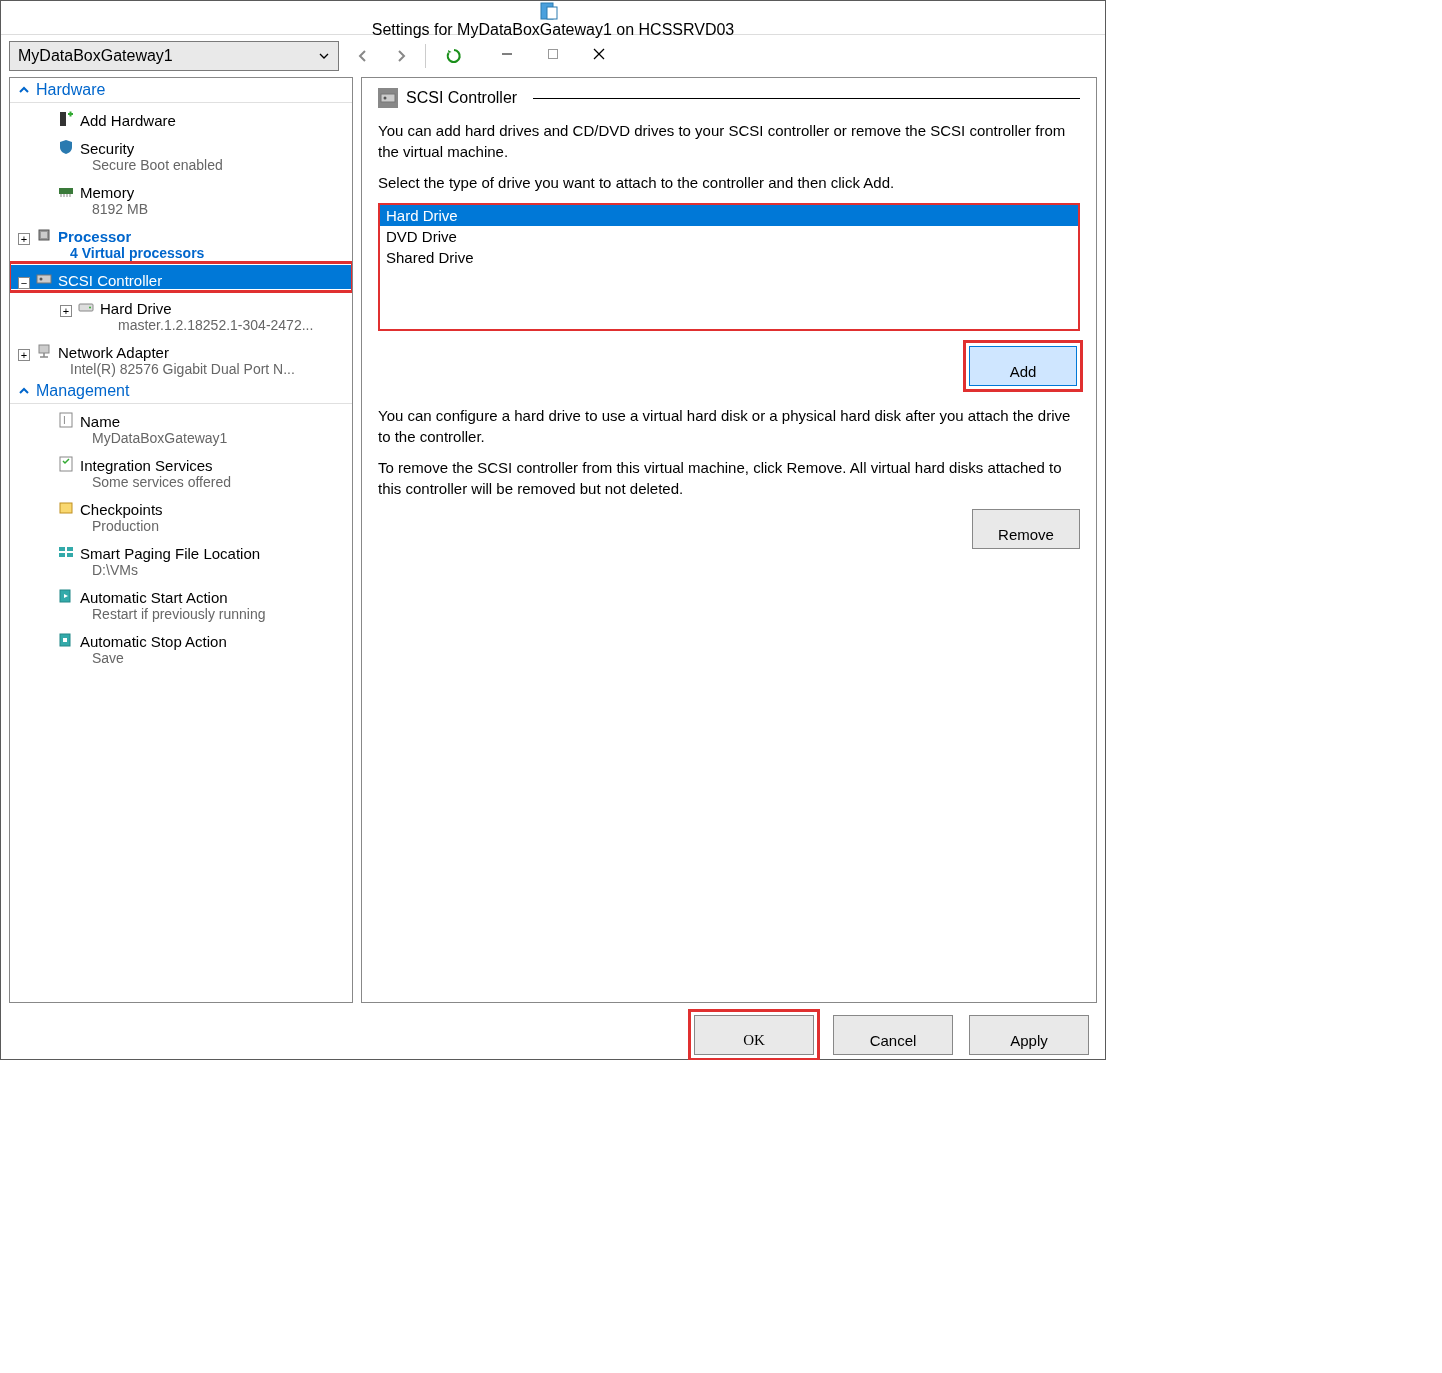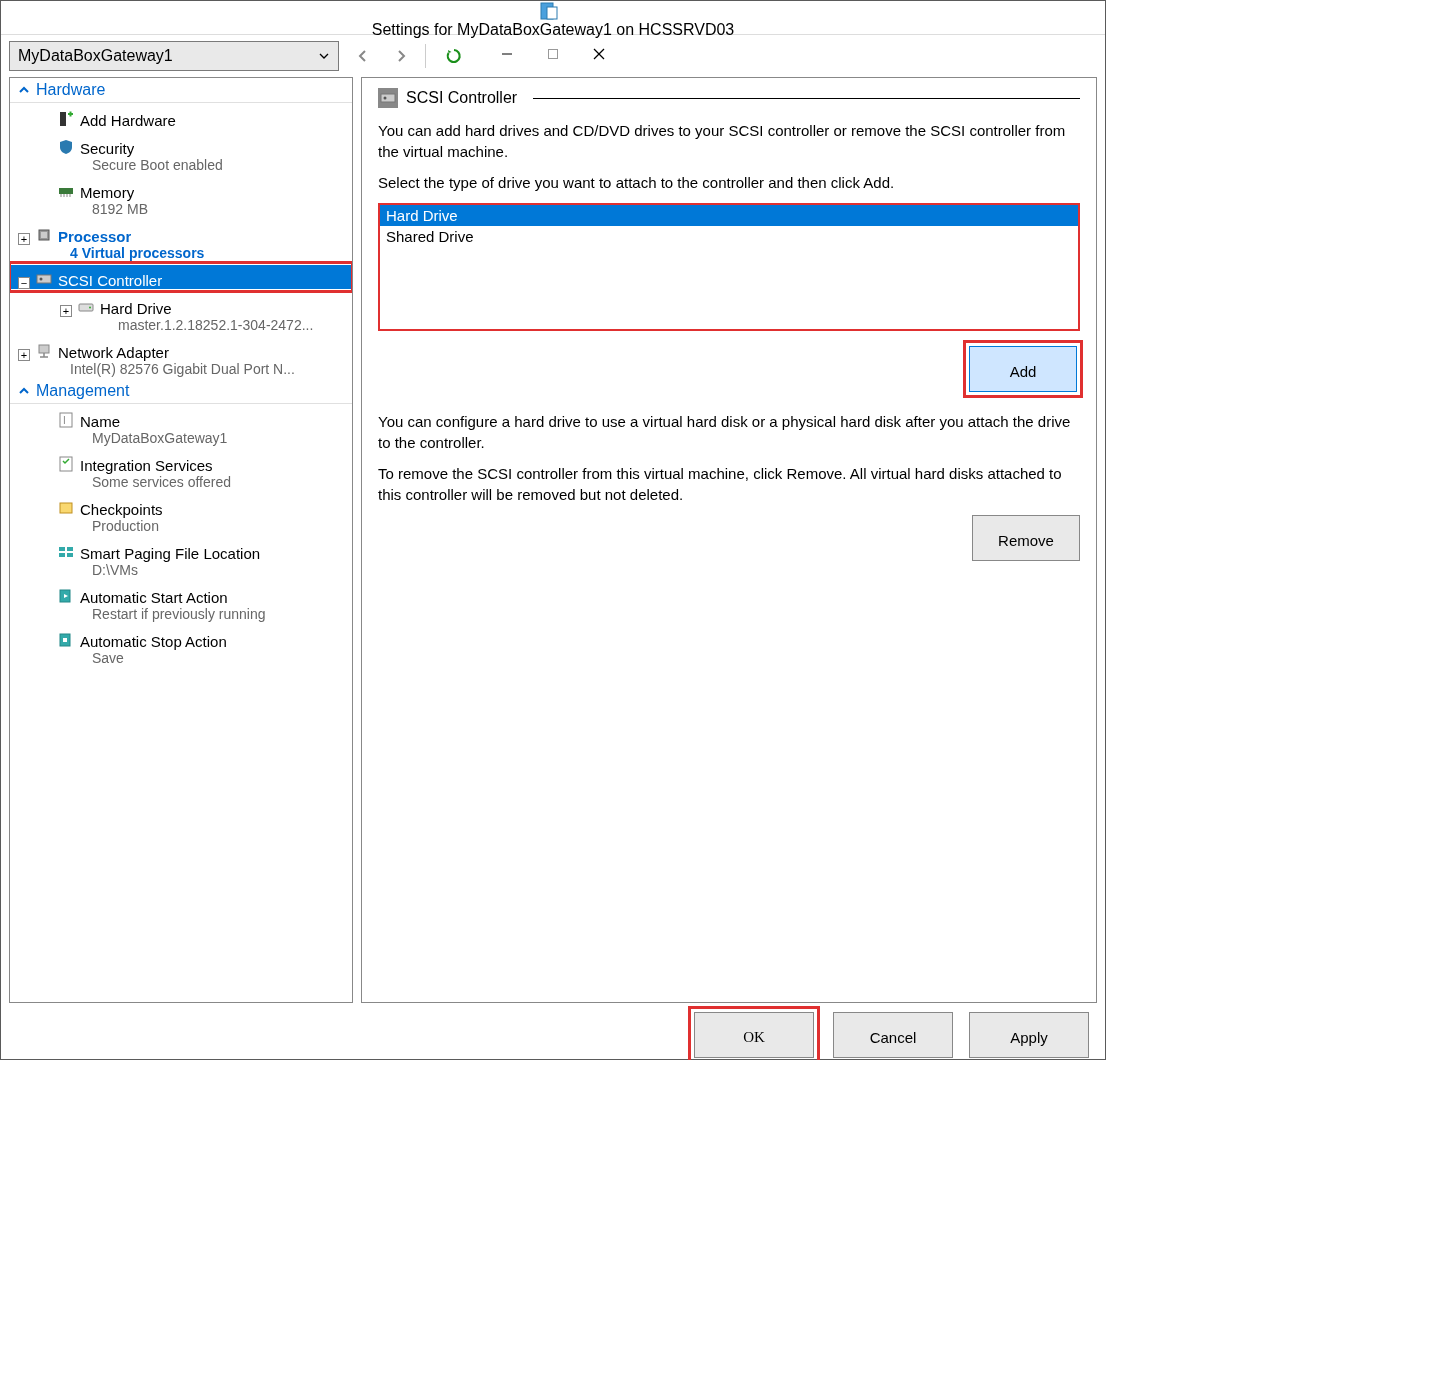--- a/index.html
+++ b/index.html
@@ -46,21 +46,21 @@
 
 .panel-header { display: flex; align-items: center; gap: 8px; margin-bottom: 12px; }
 .panel-header .ph-icon { width: 20px; height: 20px; background: #888; display:flex; align-items:center; justify-content:center;}
 .panel-header .ph-title { font-size: 16px; }
 .panel-header .ph-line { flex: 1; height: 1px; background: #000; margin-left: 8px; }
 .content p { font-size: 15px; line-height: 1.4; margin-bottom: 10px; }
 .drive-list { border: 2px solid #e03030; height: 128px; background: #fff; margin-bottom: 12px; }
 .drive-list .drive-opt { padding: 2px 6px; font-size: 15px; }
 .drive-list .drive-opt.selected { background: #0078d7; color: #fff; }
 .btn-row-right { display: flex; justify-content: flex-end; margin-bottom: 16px; }
-.win-button { min-width: 108px; height: 46px; border: 1px solid #888; background: #e9e9e9; font-size: 15px; padding: 16px 16px; }
+.win-button { min-width: 108px; height: 40px; border: 1px solid #888; background: #e9e9e9; font-size: 15px; padding: 16px 16px; }
 .win-button.primary { background: #cfe6ff; border: 1px solid #0078d7; }
 .highlight-btn { outline: 3px solid #e03030; padding: 3px; display: inline-block; }
 
 
 .bottom-bar { height: 48px; display: flex; align-items: center; justify-content: flex-end; gap: 16px; padding: 0 16px; }
 .bottom-bar .highlight-btn .win-button { min-width: 120px; font-family: Liberation Serif, serif; }
 .bottom-bar .win-button { min-width: 120px; }
 
 svg { display: block; }
 </style>
@@ -343,20 +343,21 @@
           </span>
         <span class="ph-title">SCSI Controller</span>
         <span class="ph-line"></span>
       </div>
 
       <p>You can add hard drives and CD/DVD drives to your SCSI controller or remove the SCSI controller from the virtual machine.</p>
       <p>Select the type of drive you want to attach to the controller and then click Add.</p>
 
       <div class="drive-list">
         <div class="drive-opt selected">Hard Drive</div>
+        <div class="drive-opt">DVD Drive</div>
         <div class="drive-opt">Shared Drive</div>
       </div>
 
       <div class="btn-row-right">
         <span class="highlight-btn">
           <button class="win-button primary">Add</button>
         </span>
       </div>
 
       <p>You can configure a hard drive to use a virtual hard disk or a physical hard disk after you attach the drive to the controller.</p>

